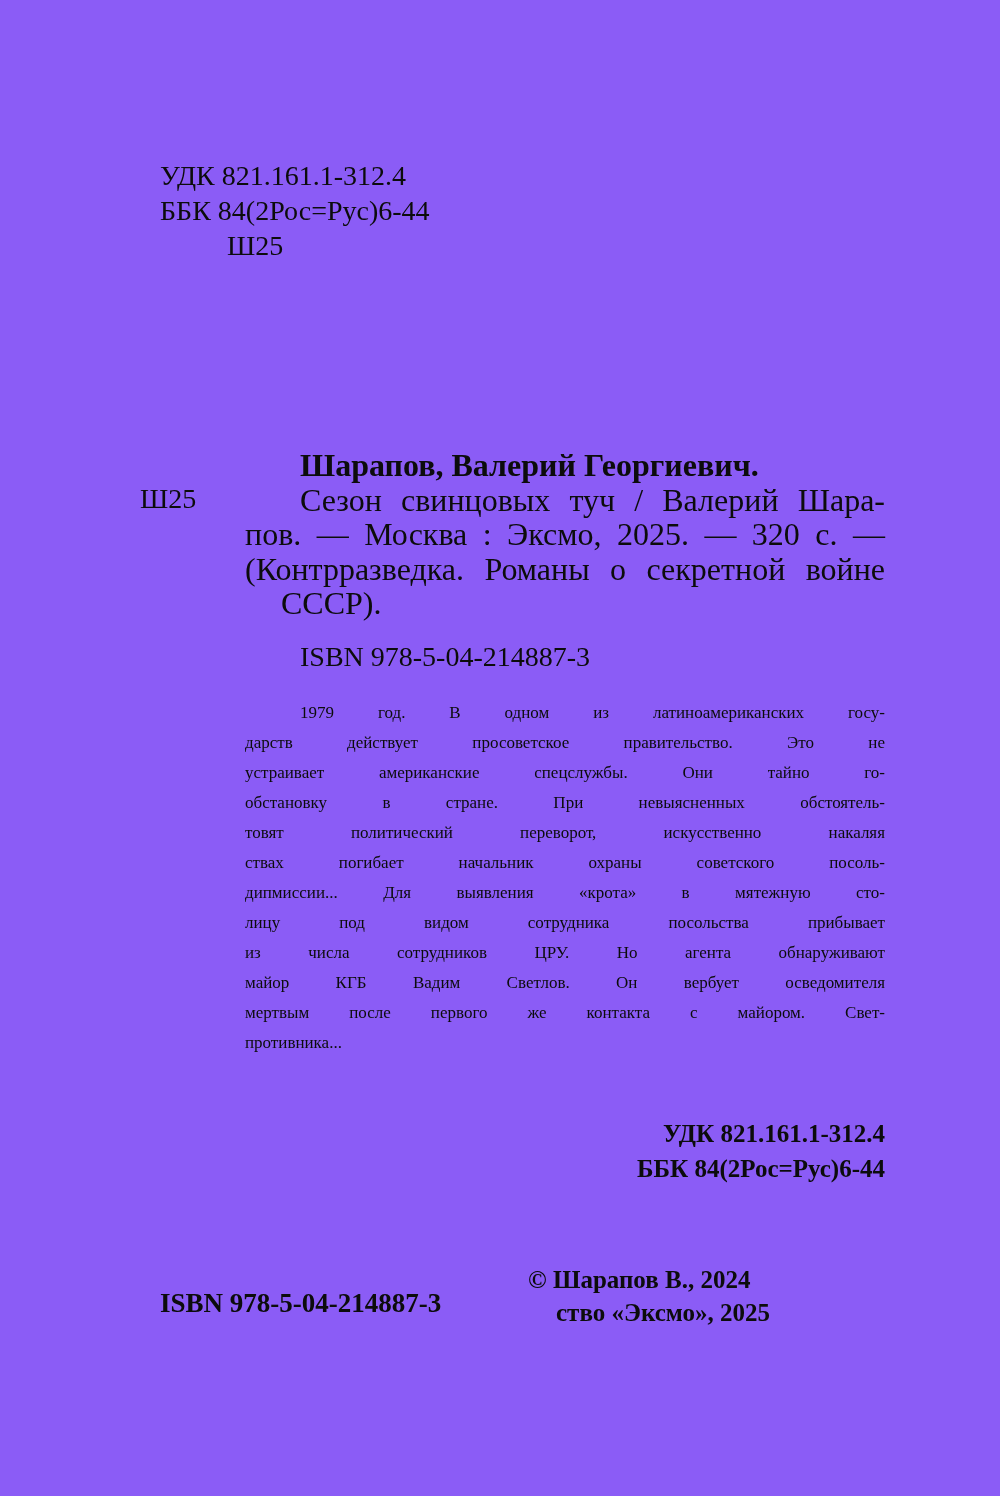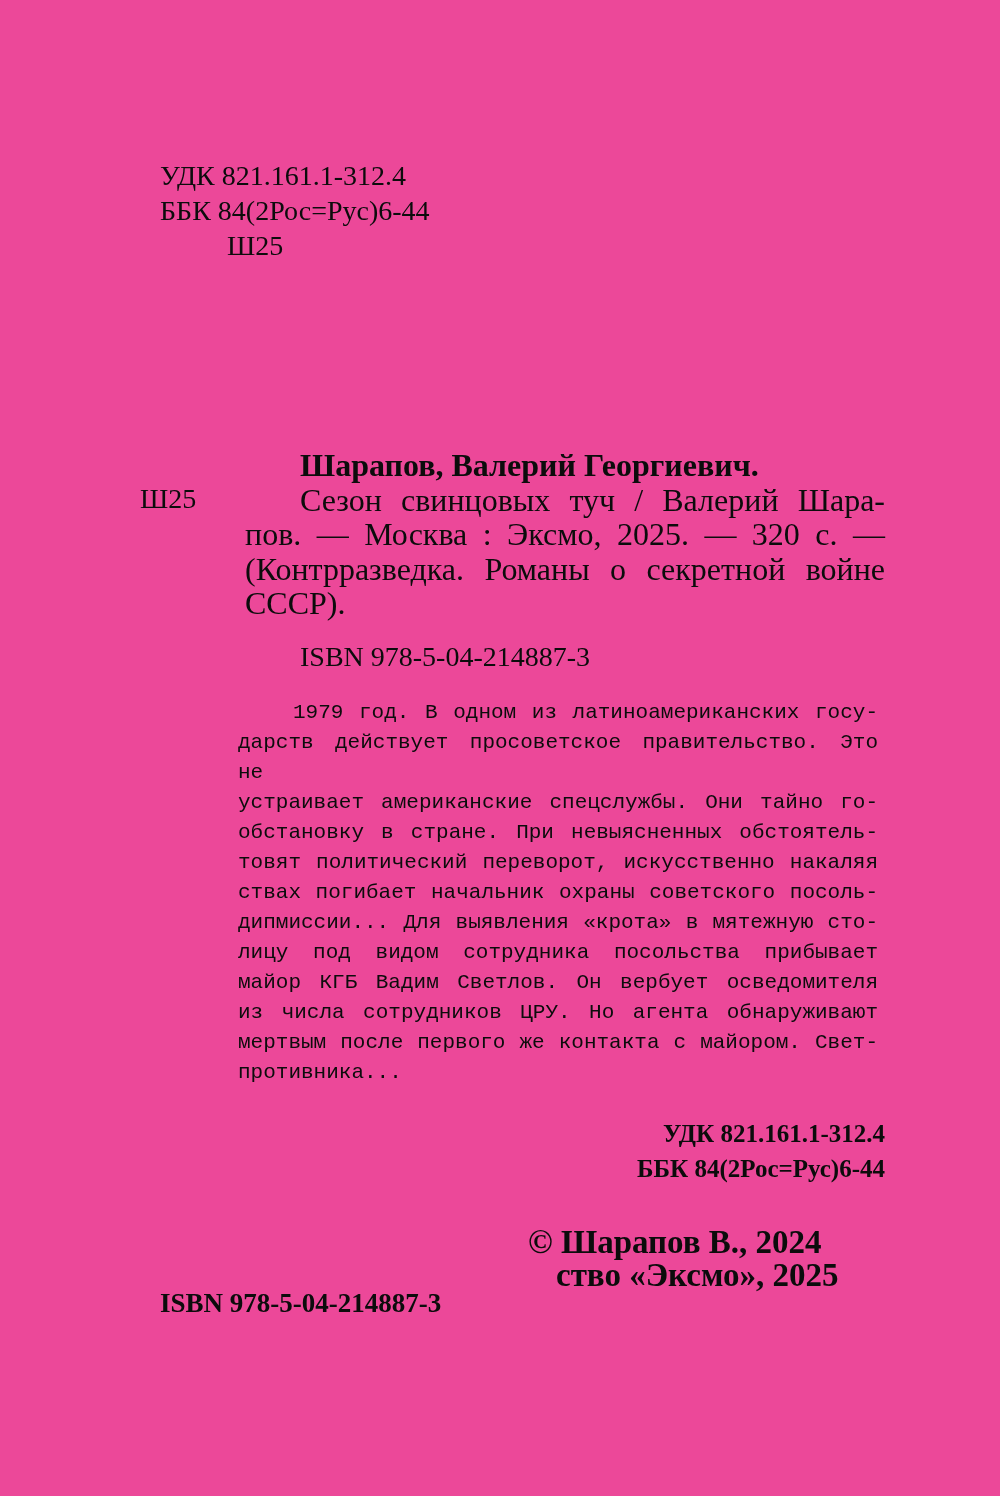--- a/index.html
+++ b/index.html
@@ -1,21 +1,21 @@
 <!DOCTYPE html>
 <html><head>
 <meta charset="utf-8">
 <style>
   * { margin: 0; padding: 0; box-sizing: border-box; }
   html, body { background: #ffffff; }
   .page {
     position: relative;
     width: 1000px;
     height: 1496px;
-    background: #ec4899;
+    background: #8b5cf6;
     color: #0c0c0c;
     font-family: "Liberation Serif", "DejaVu Serif", serif;
     overflow: hidden;
   }
 
   
   .top-block {
     position: absolute;
     left: 160px;
     top: 158px;
@@ -38,38 +38,37 @@
     position: absolute;
     left: 245px;
     top: 448px;
     width: 640px;
     font-size: 32px;
     line-height: 34.5px;
   }
   .catalog div { text-align: justify; text-align-last: justify; }
   .catalog div:nth-child(1) { font-weight: 700; text-indent: 55px; text-align-last: left; }
   .catalog div:nth-child(2) { text-indent: 55px; }
-  .catalog div:last-child { text-align-last: left; }
+  .catalog div:last-child { text-align-last: left; margin-left: 36px; }
 
   .isbn-mid {
     position: absolute;
     left: 300px;
     top: 641px;
     font-size: 28px;
   }
 
   
   .ann {
     position: absolute;
-    left: 238px;
+    left: 245px;
     top: 698px;
     width: 640px;
-    font-size: 21px;
+    font-size: 17px;
     line-height: 30px;
-    font-family: Liberation Mono, monospace;
   }
   .ann div { text-align: justify; text-align-last: justify; }
   .ann div:first-child { text-indent: 55px; }
   .ann div:last-child { text-align-last: left; }
 
   
   .class-right {
     position: absolute;
     left: 245px;
     top: 1116px;
@@ -77,22 +76,22 @@
     text-align: right;
     font-weight: 700;
     font-size: 25px;
     line-height: 35px;
   }
 
   
   .copyright {
     position: absolute;
     left: 528px;
-    top: 1226px;
-    font-size: 33px;
+    top: 1264px;
+    font-size: 25px;
     font-weight: 700;
     line-height: 32.5px;
     white-space: nowrap;
   }
   .copyright div:last-child { padding-left: 28px; }
 
   
   .isbn-bottom {
     position: absolute;
     left: 160px;
@@ -126,22 +125,22 @@
 
   <div class="ann">
       <div>1979 год. В одном из латиноамериканских госу-</div>
       <div>дарств действует просоветское правительство. Это не</div>
       <div>устраивает американские спецслужбы. Они тайно го-</div>
       <div>обстановку в стране. При невыясненных обстоятель-</div>
       <div>товят политический переворот, искусственно накаляя</div>
       <div>ствах погибает начальник охраны советского посоль-</div>
       <div>дипмиссии... Для выявления «крота» в мятежную сто-</div>
       <div>лицу под видом сотрудника посольства прибывает</div>
+      <div>из числа сотрудников ЦРУ. Но агента обнаруживают</div>
       <div>майор КГБ Вадим Светлов. Он вербует осведомителя</div>
-      <div>из числа сотрудников ЦРУ. Но агента обнаруживают</div>
       <div>мертвым после первого же контакта с майором. Свет-</div>
       <div>противника...</div>
     </div>
 
   <div class="class-right">
     <div>УДК 821.161.1-312.4</div>
     <div>ББК 84(2Рос=Рус)6-44</div>
   </div>
 
   <div class="copyright">

